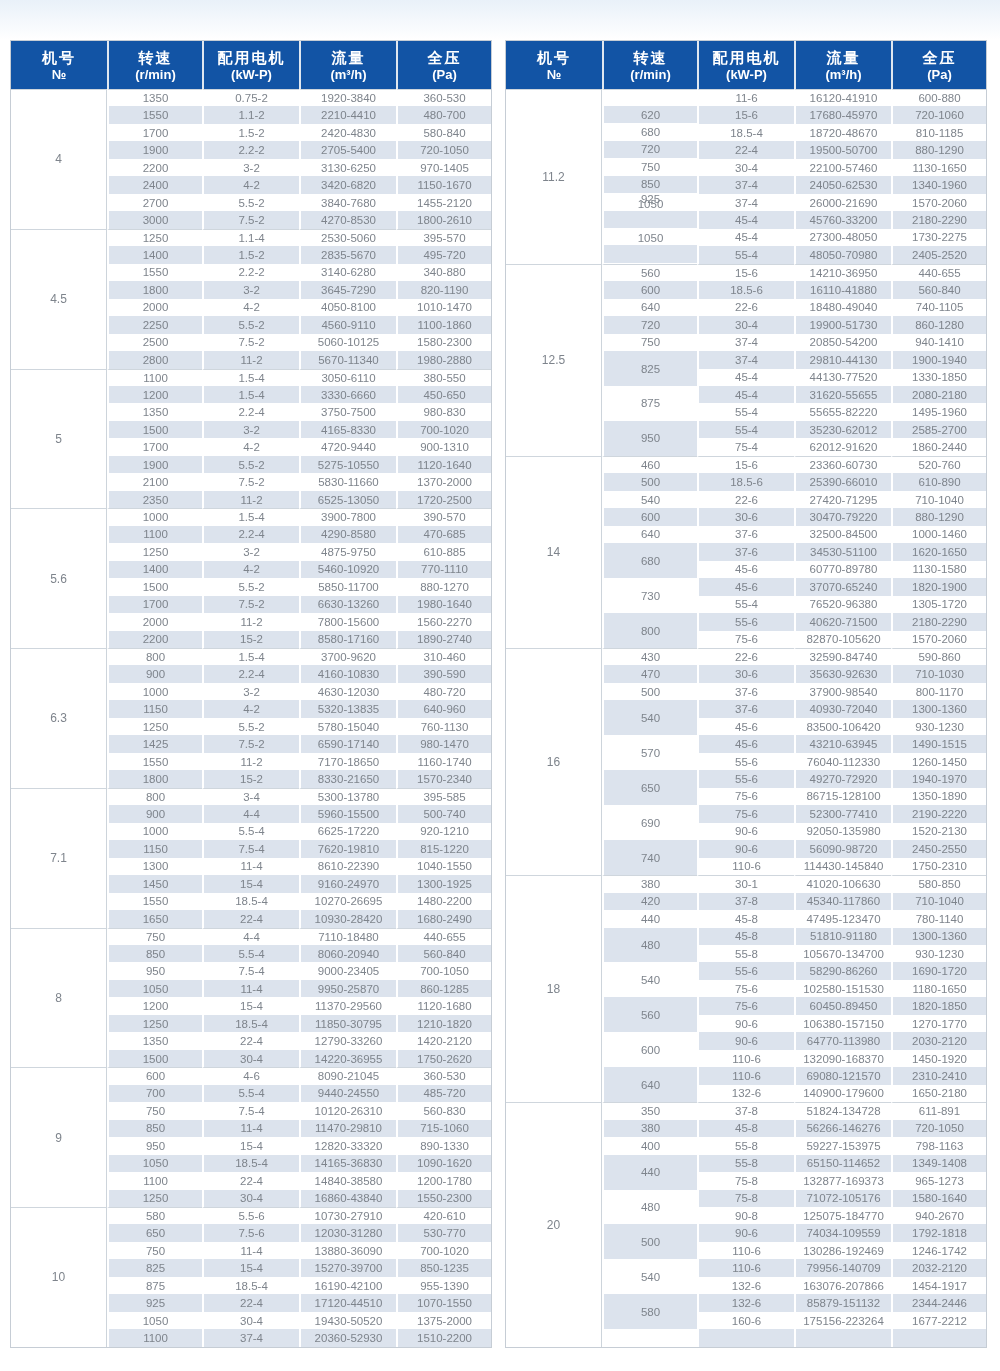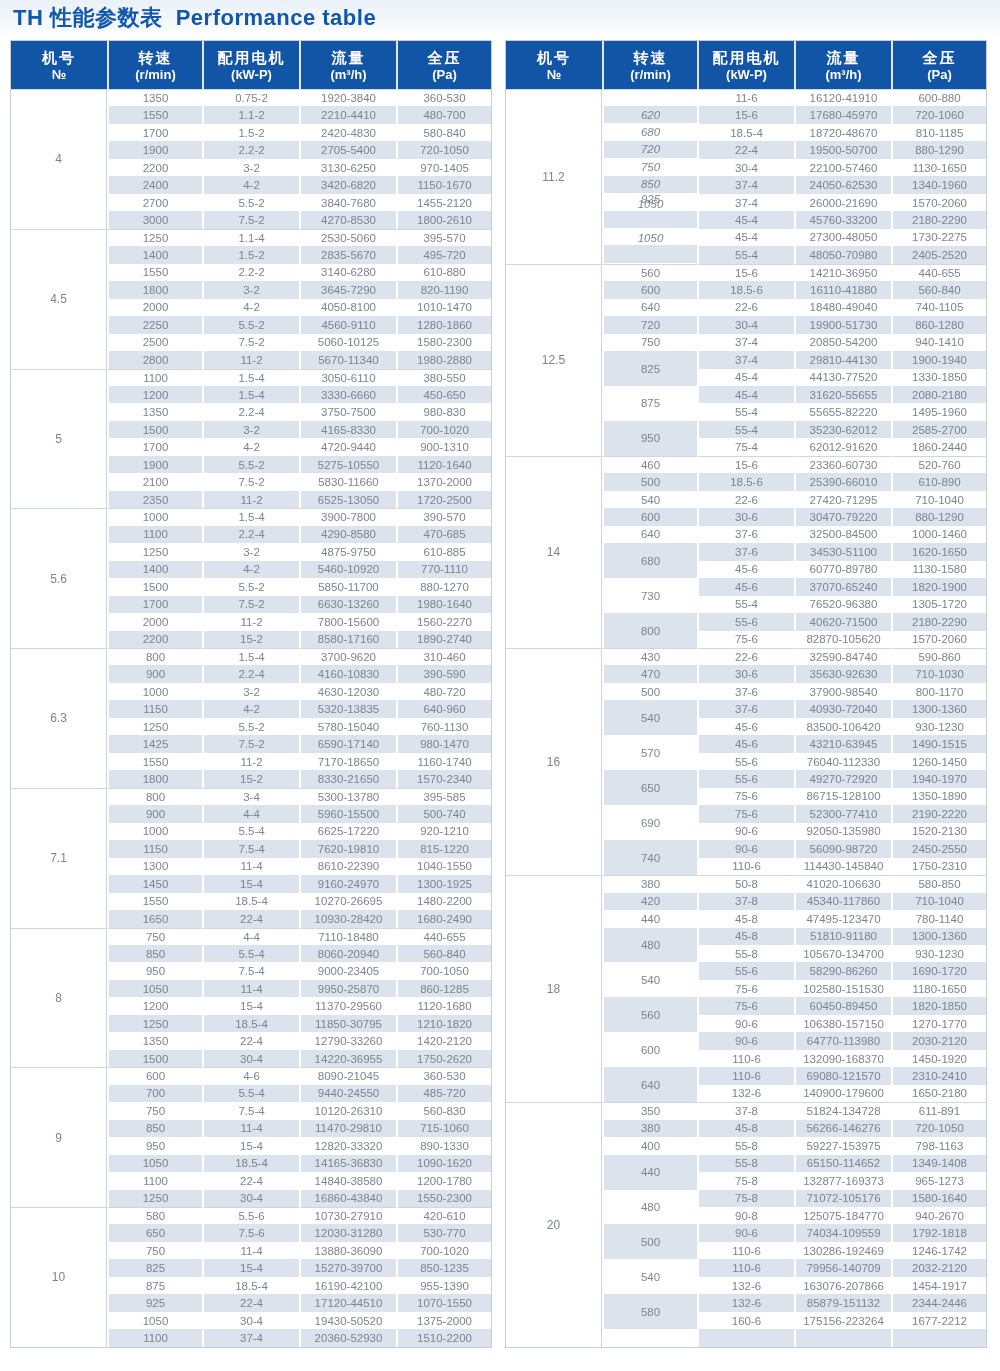--- a/index.html
+++ b/index.html
@@ -31,32 +31,30 @@
   td.sh{background:#dce3ed;}
   td.vsep{border-left:2px solid #ffffff;}
   td.gs{border-top:1px solid #cfd6dd;}
   td.no-cell{background:#ffffff;font-size:12px;border-right:1px solid #cdd4db;}
   td.speed-overlay{
     position:relative;
     background:repeating-linear-gradient(to bottom,
       #ffffff 0px,#ffffff 15.7px,
       #dce3ed 15.7px,#dce3ed 33.2px,
       #ffffff 33.2px,#ffffff 34.94px);
-    font-style:italic;
   }
   td.speed-overlay .ovl{
     position:absolute;left:0;right:0;text-align:center;
     transform:translateY(-50%);font-size:11.5px;color:#7e848c;
   }
 </style>
 </head>
 <body>
 
 <div class="page">
-  <div class="title">TH 性能参数表  Performance table</div>
   <div class="tables">
     <div class="tframe">
       <table id="tbl-left">
         <colgroup>
           <col style="width:96px">
             <col style="width:95px">
             <col style="width:97px">
             <col style="width:97px">
             <col style="width:95px">
         </colgroup>
@@ -144,39 +142,39 @@
             <tr>
               <td class="vsep sh">1400</td>
               <td class="vsep sh">1.5-2</td>
               <td class="vsep sh">2835-5670</td>
               <td class="vsep sh">495-720</td>
             </tr>
             <tr>
               <td class="vsep">1550</td>
               <td class="vsep">2.2-2</td>
               <td class="vsep">3140-6280</td>
-              <td class="vsep">610-880</td>
+              <td class="vsep">340-880</td>
             </tr>
             <tr>
               <td class="vsep sh">1800</td>
               <td class="vsep sh">3-2</td>
               <td class="vsep sh">3645-7290</td>
               <td class="vsep sh">820-1190</td>
             </tr>
             <tr>
               <td class="vsep">2000</td>
               <td class="vsep">4-2</td>
               <td class="vsep">4050-8100</td>
               <td class="vsep">1010-1470</td>
             </tr>
             <tr>
               <td class="vsep sh">2250</td>
               <td class="vsep sh">5.5-2</td>
               <td class="vsep sh">4560-9110</td>
-              <td class="vsep sh">1280-1860</td>
+              <td class="vsep sh">1100-1860</td>
             </tr>
             <tr>
               <td class="vsep">2500</td>
               <td class="vsep">7.5-2</td>
               <td class="vsep">5060-10125</td>
               <td class="vsep">1580-2300</td>
             </tr>
             <tr>
               <td class="vsep sh">2800</td>
               <td class="vsep sh">11-2</td>
@@ -822,21 +820,21 @@
               <td class="vsep sh">2450-2550</td>
             </tr>
             <tr>
               <td class="vsep">110-6</td>
               <td class="vsep">114430-145840</td>
               <td class="vsep">1750-2310</td>
             </tr>
             <tr>
               <td class="no-cell gs" rowspan="13">18</td>
               <td class="vsep gs" rowspan="1">380</td>
-              <td class="vsep gs">50-8</td>
+              <td class="vsep gs">30-1</td>
               <td class="vsep gs">41020-106630</td>
               <td class="vsep gs">580-850</td>
             </tr>
             <tr>
               <td class="vsep sh" rowspan="1">420</td>
               <td class="vsep sh">37-8</td>
               <td class="vsep sh">45340-117860</td>
               <td class="vsep sh">710-1040</td>
             </tr>
             <tr>

